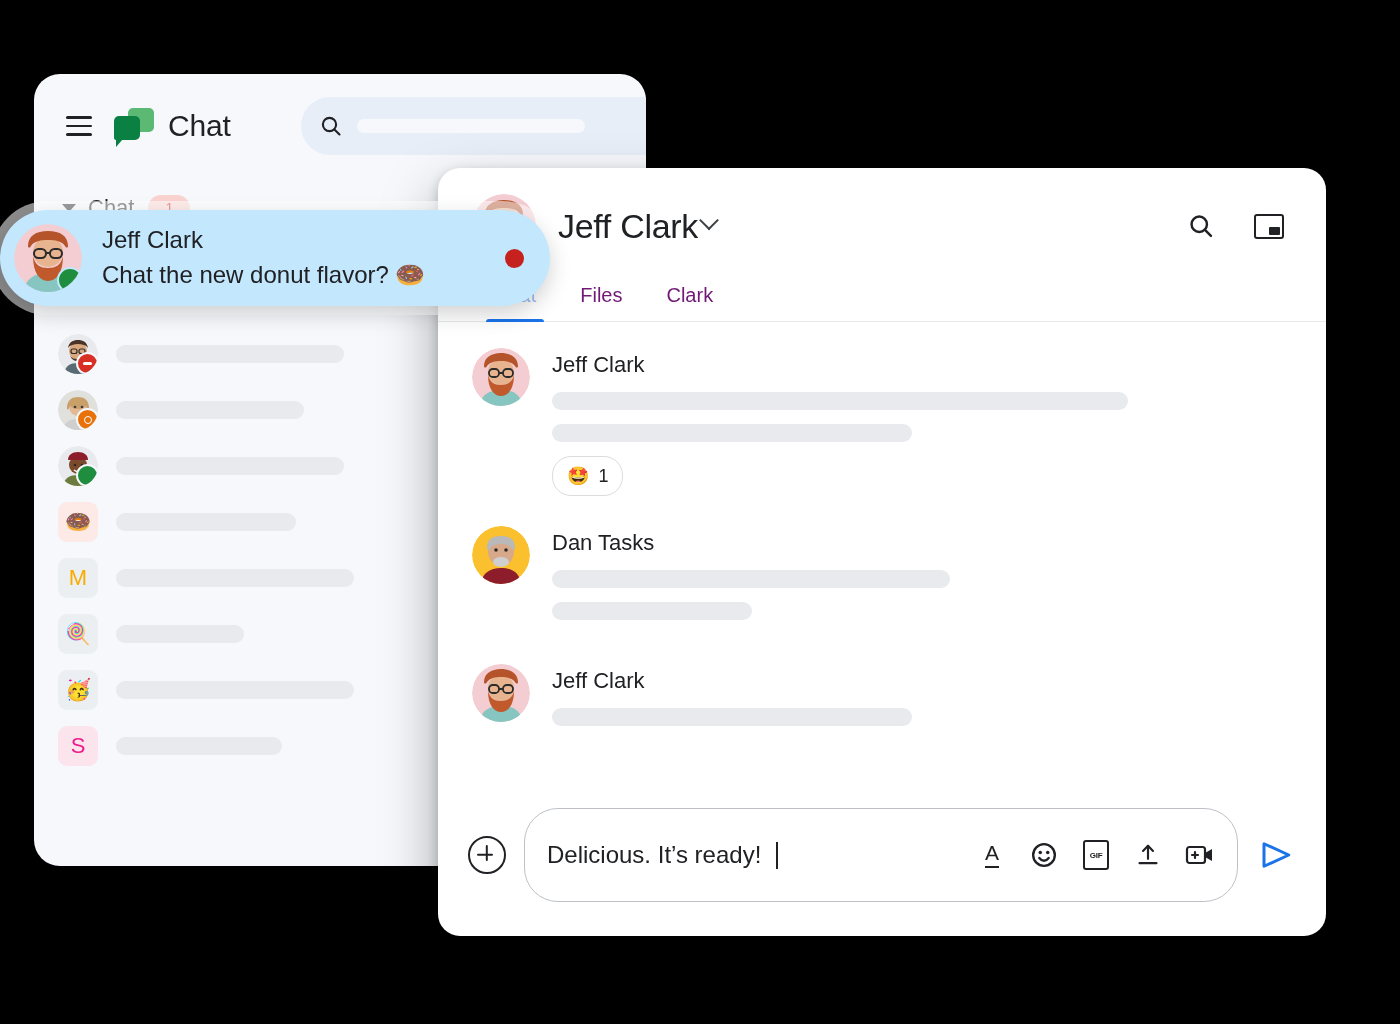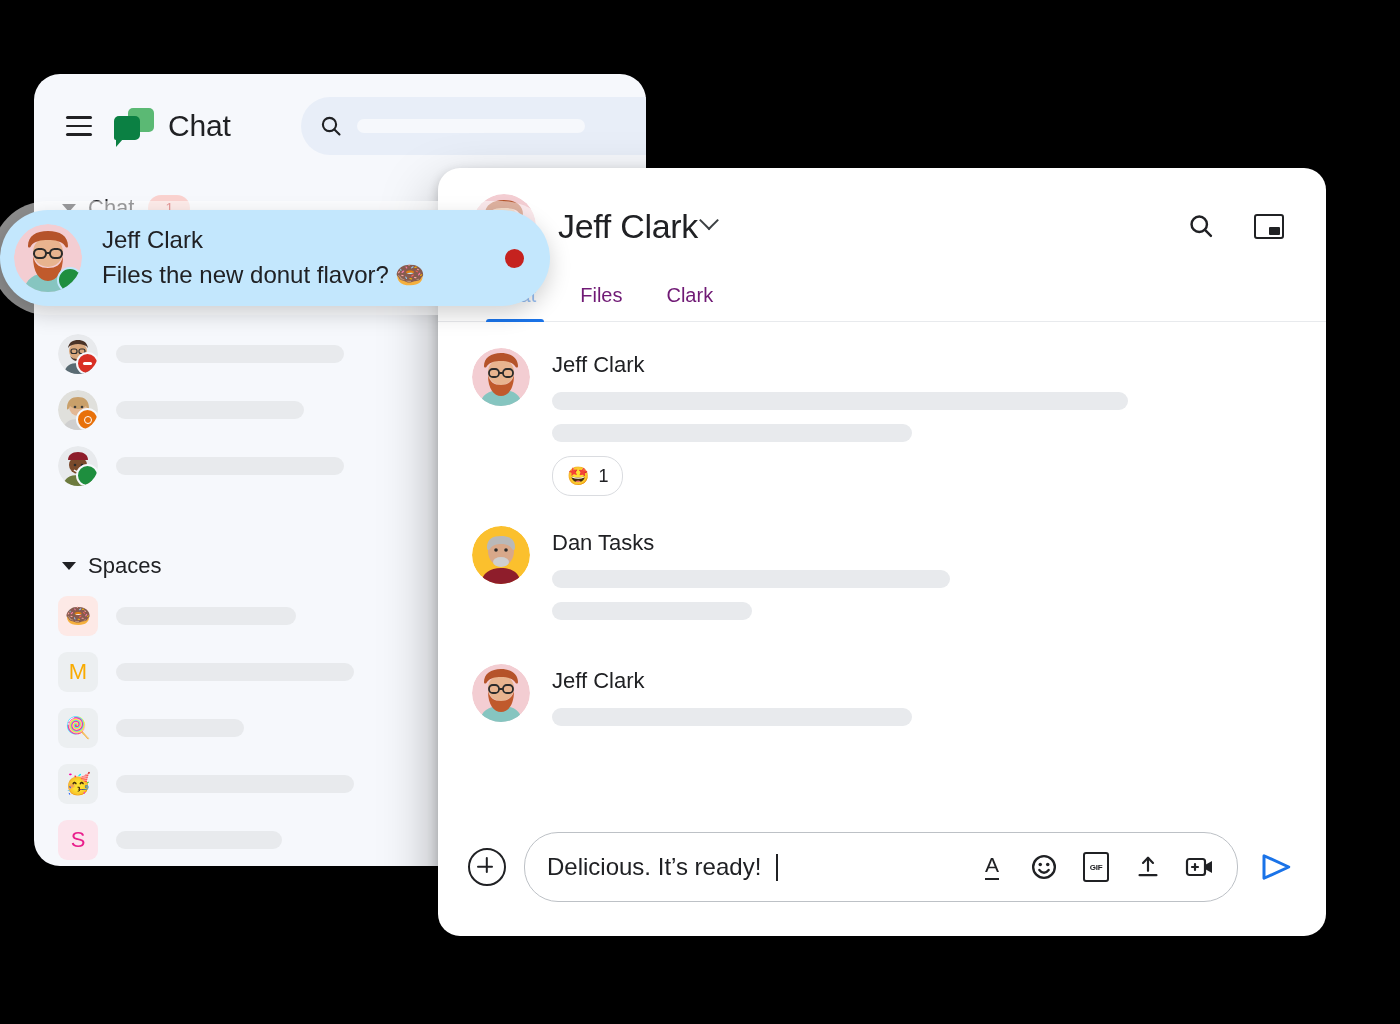--- a/index.html
+++ b/index.html
@@ -91,21 +91,21 @@
   .msg .body{flex:1;padding-top:4px;}
   .msg .who{font-size:22px;color:#202124;margin-bottom:14px;}
   .line{height:18px;background:#e8eaed;border-radius:9px;margin-bottom:14px;}
   .react{display:inline-flex;align-items:center;gap:9px;height:38px;padding:0 14px;border:1px solid #dadce0;border-radius:19px;font-size:18px;color:#202124;cursor:pointer;background:#fff;}
 
   .composer{display:flex;align-items:center;gap:18px;padding:0 30px 34px 30px;}
   .plus-circle{width:34px;height:34px;border-radius:50%;border:2.4px solid #202124;position:relative;flex:none;cursor:pointer;}
   .plus-circle:before,.plus-circle:after{content:"";position:absolute;background:#202124;border-radius:2px;}
   .plus-circle:before{left:50%;top:7px;width:2.4px;height:16px;transform:translateX(-50%);}
   .plus-circle:after{top:50%;left:7px;height:2.4px;width:16px;transform:translateY(-50%);}
-  .inputbox{flex:1;height:68px;border:1px solid #bdc1c6;border-radius:34px;display:flex;align-items:center;padding:0 22px;gap:14px;}
+  .inputbox{flex:1;height:68px;border:1px solid #bdc1c6;border-radius:34px;display:flex;align-items:center;padding:12px 22px;gap:14px;}
   .inputtext{font-size:24px;color:#202124;white-space:nowrap;}
   .caret-bar{display:inline-block;width:2px;height:27px;background:#202124;vertical-align:-5px;margin-left:1px;}
   .comp-icons{margin-left:auto;display:flex;align-items:center;gap:22px;}
   .ci{width:30px;height:30px;display:flex;align-items:center;justify-content:center;cursor:pointer;}
   .fmtA{font-size:21px;color:#202124;border-bottom:2.4px solid #202124;line-height:1.05;padding-bottom:1px;}
   .gifbox{width:22px;height:26px;border:2.4px solid #202124;border-radius:3px;display:flex;align-items:center;justify-content:center;font-size:8px;font-weight:bold;color:#202124;letter-spacing:-.3px;}
   .send{width:40px;height:40px;display:flex;align-items:center;justify-content:center;flex:none;cursor:pointer;}
 </style>
 </head>
 <body>
@@ -185,25 +185,20 @@
           <path d="M10 14c0-5 4-8 10-8s10 3 10 8z" fill="#8e1d2b"></path>
           <circle cx="17" cy="19" r="1.3" fill="#2b2b2b"></circle>
             <circle cx="24" cy="19" r="1.3" fill="#2b2b2b"></circle>
           <path d="M16 24c2 2 6 2 8 0" fill="none" stroke="#f0f0f0" stroke-width="1.6"></path>
         </svg>
         <span class="st-badge st-act"></span>
       </div>
       <div class="bar" style="width:228px"></div>
     </div>
 
-    <div class="sec" style="margin-top:50px">
-      <div class="caret"></div>
-      <div class="sec-title">Spaces</div>
-      <div class="plus"></div>
-    </div>
 
     <div class="row">
       <div class="sp-icon" style="background:#fde9e6;margin-left:-38px;">🍩</div>
       <div class="bar" style="width:180px"></div>
     </div>
     <div class="row">
       <div class="sp-icon" style="background:#eceff1;color:#f9ab00;font-size:22px;margin-left:-38px;">M</div>
       <div class="bar" style="width:238px"></div>
     </div>
     <div class="row">
@@ -229,21 +224,21 @@
         <path d="M14 22c0-10 8-15 20-15s20 5 20 15c0 2-2 2-3 0-3-5-10-6-17-6s-14 1-17 6c-1 2-3 2-3 0z" fill="#b5532a"></path>
         <path d="M19 32c0 16 6 25 15 25s15-9 15-25c-2 9-7 12-15 12s-13-3-15-12z" fill="#c05a2c"></path>
         <rect x="20" y="25" width="12" height="9" rx="4.5" fill="none" stroke="#2b2b2b" stroke-width="2"></rect>
         <rect x="36" y="25" width="12" height="9" rx="4.5" fill="none" stroke="#2b2b2b" stroke-width="2"></rect>
         <line x1="32" y1="29" x2="36" y2="29" stroke="#2b2b2b" stroke-width="2"></line>
       </svg>
       <span class="st-badge st-act" style="width:22px;height:22px;border-color:#c3e7fd;"></span>
     </div>
     <div style="display:flex;flex-direction:column;gap:4px;">
       <div class="hl-name">Jeff Clark</div>
-      <div class="hl-prev">Files the new donut flavor? 🍩</div>
+      <div class="hl-prev">Chat the new donut flavor? 🍩</div>
     </div>
     <span class="unread"></span>
   </div>
 
   <div class="win-right">
 
     <div class="conv-head">
       <div class="avatar" style="width:64px;height:64px;position:relative;">
         <svg viewBox="0 0 64 64" width="64" height="64">
           <circle cx="32" cy="32" r="32" fill="#f3cdd2"></circle>

